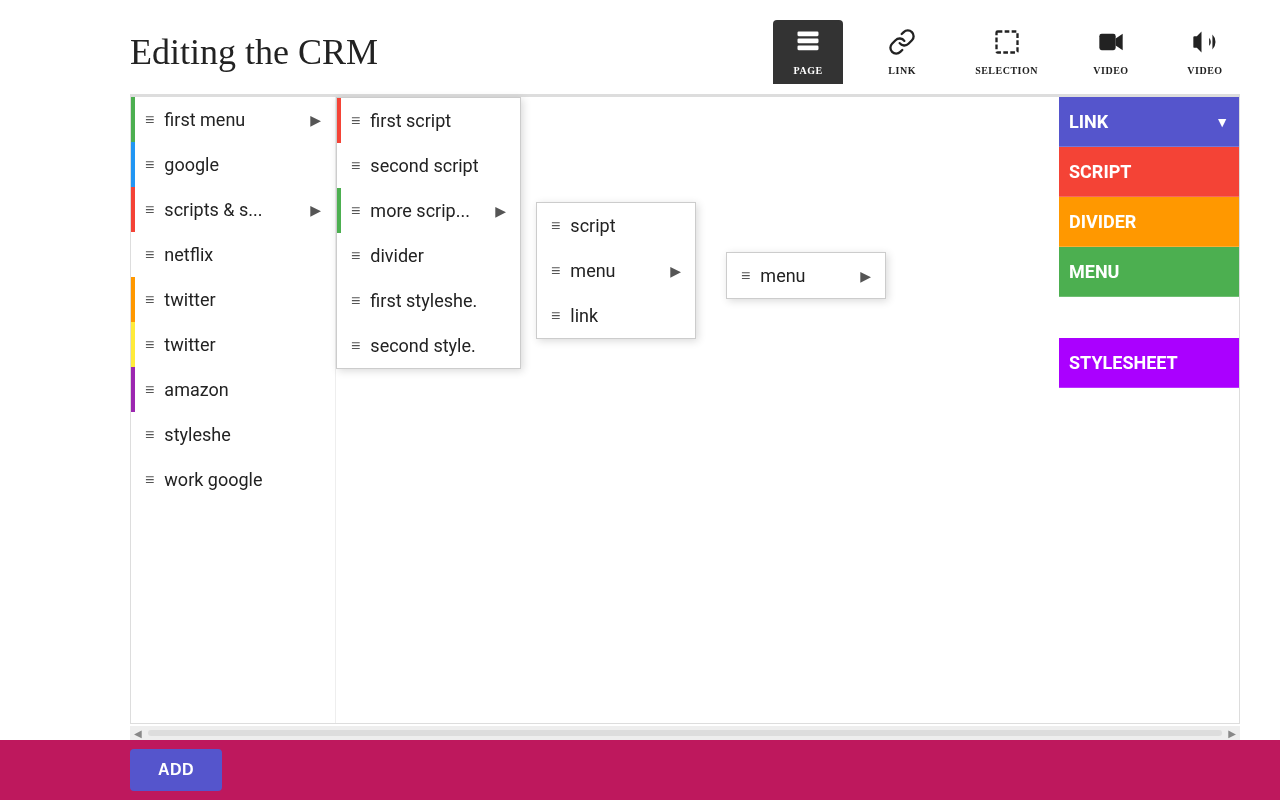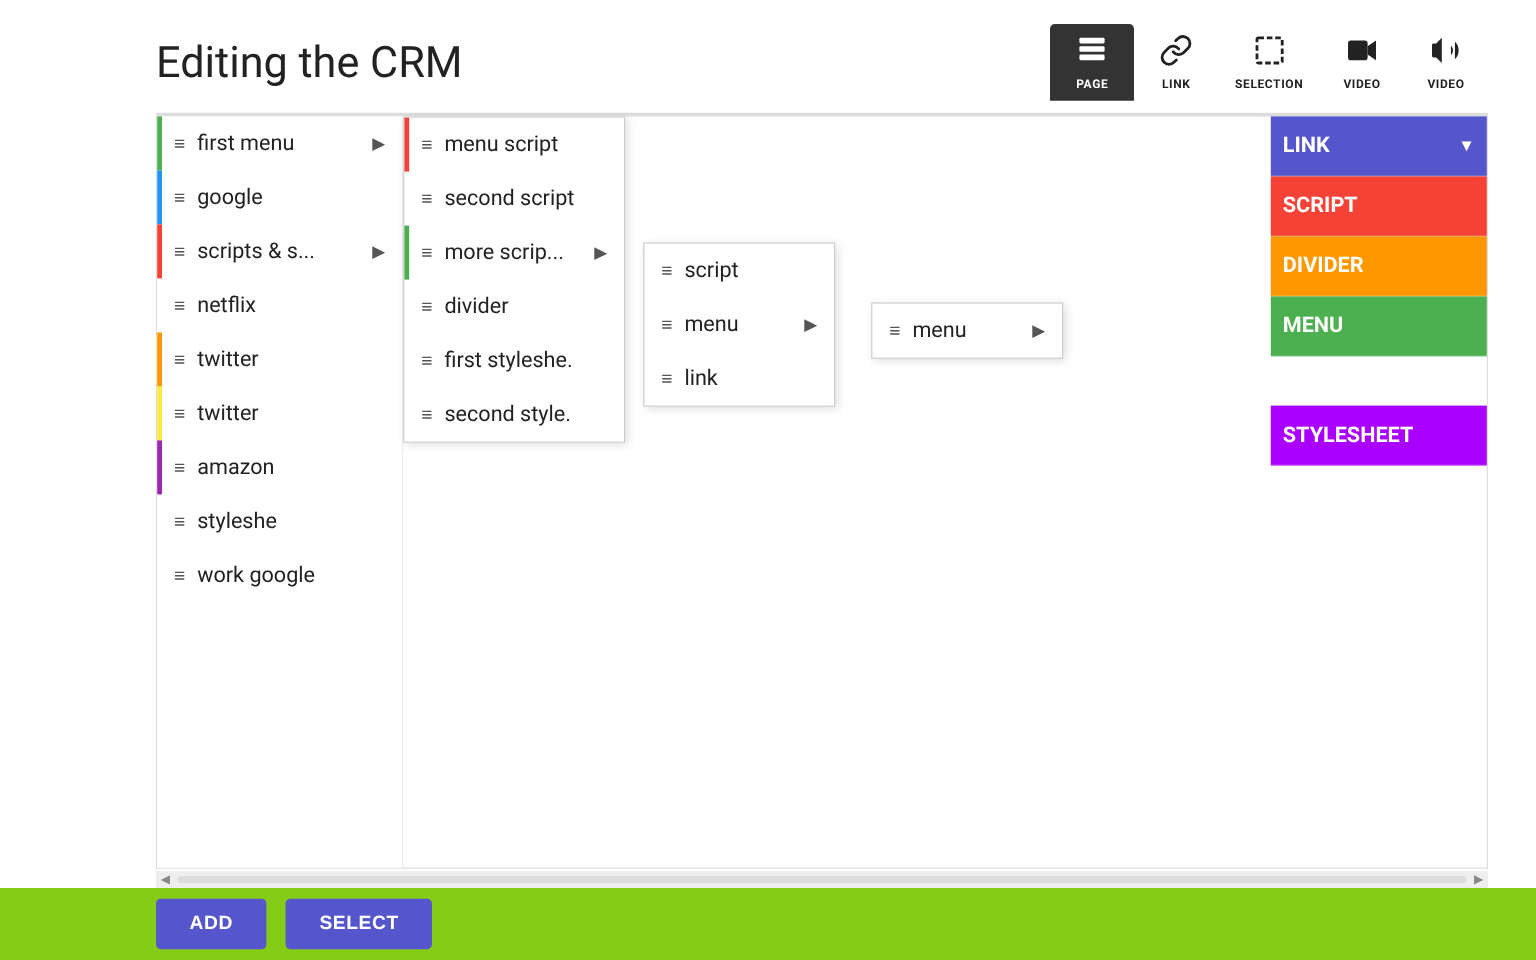--- a/index.html
+++ b/index.html
@@ -18,20 +18,21 @@
       height: 800px;
       position: relative;
     }
 
     
     .header {
       display: flex;
       align-items: center;
       padding: 20px 40px 10px 130px;
       background: white;
+      font-family: Liberation Serif, serif;
     }
 
     .page-title {
       font-size: 36px;
       font-weight: 400;
       color: #222;
       flex: 1;
     }
 
     .toolbar {
@@ -42,20 +43,21 @@
 
     .toolbar-item {
       display: flex;
       flex-direction: column;
       align-items: center;
       padding: 8px 14px;
       cursor: pointer;
       border: none;
       background: transparent;
       min-width: 70px;
+      margin-left: 24px;
     }
 
     .toolbar-item.active {
       background: #333;
       border-radius: 4px 4px 0 0;
     }
 
     .toolbar-item.active .toolbar-icon,
     .toolbar-item.active .toolbar-label {
       color: white;
@@ -188,21 +190,21 @@
       font-size: 14px;
     }
 
     
     .bottom-bar {
       position: absolute;
       bottom: 0;
       left: 0;
       right: 0;
       height: 60px;
-      background: #84cc16;
+      background: #be185d;
       display: flex;
       align-items: center;
       padding: 0 130px;
       gap: 16px;
     }
 
     .action-btn {
       padding: 12px 28px;
       font-size: 16px;
       font-weight: 700;
@@ -341,21 +343,21 @@
         </div>
       </div>
 
     <div style="flex:1; position:relative;">
 
       <div class="submenu" id="submenu1" style="position:absolute; top:0; left:0; min-width:185px;">
 
       <div class="submenu-item">
             <div class="color-bar" style="background: rgb(244, 67, 54);"></div>
             <span class="drag-icon">≡</span>
-            <span>menu script</span>
+            <span>first script</span>
           </div>
           <div class="submenu-item">
             <span class="drag-icon">≡</span>
             <span>second script</span>
           </div>
           <div class="submenu-item">
             <div class="color-bar" style="background: rgb(76, 175, 80);"></div>
             <span class="drag-icon">≡</span>
             <span>more scrip...</span>
             <span class="arrow">▶</span>
@@ -424,16 +426,15 @@
   </div>
 
   <div class="scroll-area">
     <span class="scroll-left">◀</span>
     <div class="scroll-track" style="margin: 0 18px;"></div>
     <span class="scroll-right">▶</span>
   </div>
 
   <div class="bottom-bar">
     <button class="action-btn">ADD</button>
-    <button class="action-btn">SELECT</button>
   </div>
 
 </div>
 
 </body></html>

